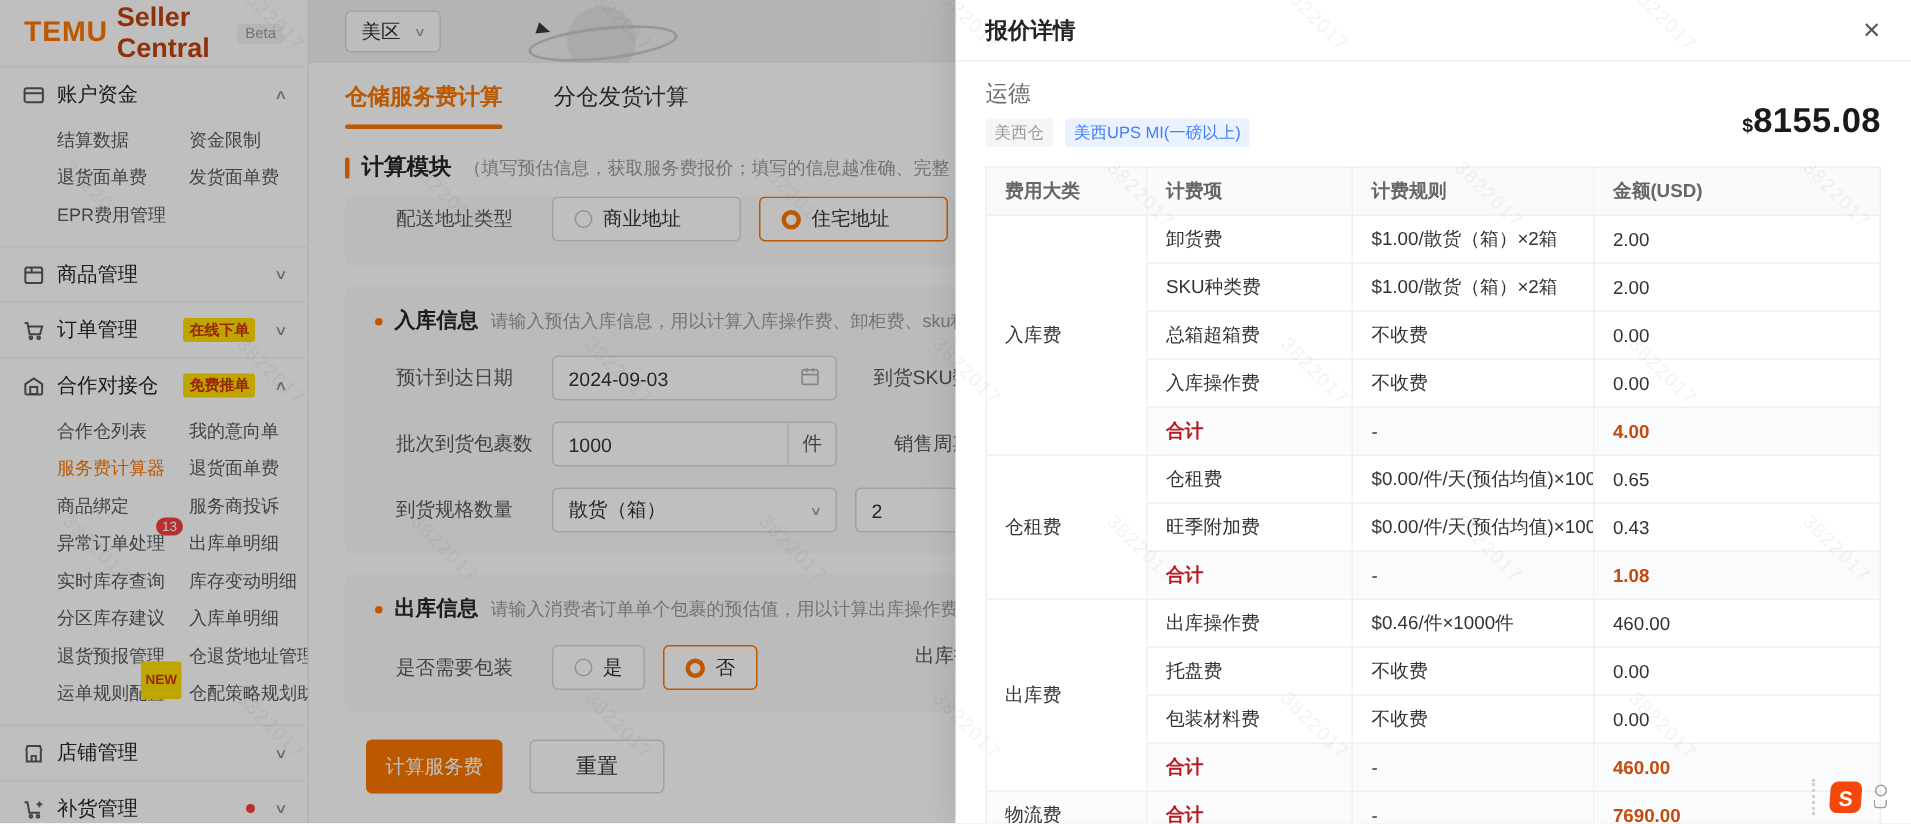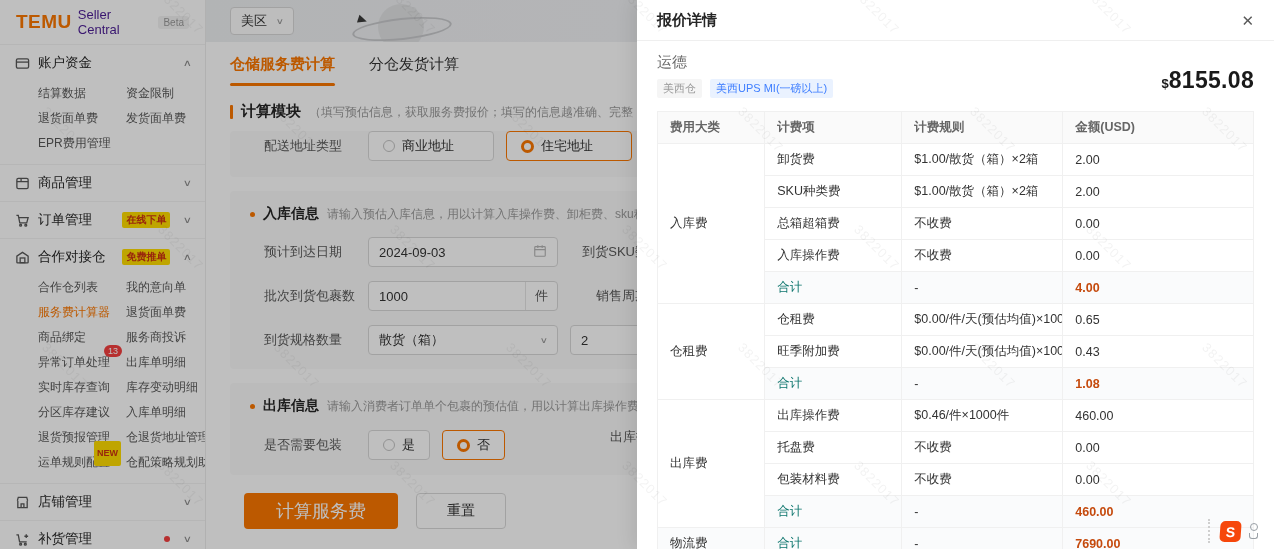--- a/index.html
+++ b/index.html
@@ -4,21 +4,21 @@
 <style>
   * { margin:0; padding:0; box-sizing:border-box; }
   html,body { width:1274px; height:549px; background:#fff; }
   body { font-family:"Liberation Sans","DejaVu Sans",sans-serif; color:#333; }
   .app { position:relative; width:1274px; height:549px; overflow:hidden; background:#f0f2f5; }
 
   
   .sidebar { position:absolute; left:0; top:0; width:206px; height:100%; background:#fff; border-right:1px solid #ededed; z-index:1; overflow:hidden; }
   .logo { height:44px; display:flex; align-items:center; gap:6px; padding:12px 16px; }
   .brand { color:#fb7701; font-weight:800; font-size:19px; letter-spacing:.5px; }
-  .product { color:#4c1d95; font-weight:400; font-size:13px; }
+  .product { color:#c2410c; font-weight:700; font-size:18px; }
   .beta { background:#f2f2f2; color:#9a9a9a; font-size:10px; padding:1px 5px; border-radius:3px; }
   .nav-group { border-top:1px solid #f3f3f3; padding:2px 0; }
   .nav-group:first-child { border-top:none; }
   .nav-title { height:32px; display:flex; align-items:center; gap:8px; padding:0 14px; font-size:13.5px; color:#262626; cursor:pointer; }
   .nav-title .lbl { flex:0 0 auto; }
   .nico { width:16px; height:16px; display:inline-flex; align-items:center; justify-content:center; }
   .nico svg { width:15px; height:15px; stroke:#595959; fill:none; stroke-width:1.4; }
   .caret { margin-left:auto; color:#8c8c8c; font-size:9px; transform:scaleX(1.4); }
   .ybadge { background:#ffdd00; color:#cc3311; font-size:10px; padding:1px 4px; border-radius:2px; margin-left:auto; font-weight:700; }
   .ybadge + .caret { margin-left:6px; }
@@ -67,21 +67,21 @@
   .ipt.w-sm { width:90px; }
   .ipt .cicon svg { width:14px; height:14px; stroke:#b5b5b5; fill:none; stroke-width:1.3; }
   .sel { width:190px; justify-content:center; cursor:pointer; }
   .sel .caret { font-size:8px; color:#999; }
   .pill { display:inline-flex; align-items:center; gap:7px; height:30px; padding:0 14px; border:1px solid #d9d9d9; border-radius:4px; background:#fff; font-size:13px; color:#333; margin-left:12px; cursor:pointer; }
   .pill .rdot { width:12px; height:12px; border-radius:50%; border:1px solid #c4c4c4; background:#fff; }
   .pill.on { border-color:#fb7701; color:#333; }
   .pill.on .rdot { border:3.5px solid #fb7701; width:13px; height:13px; }
   .pill.wide { width:126px; }
   .actions { display:flex; gap:18px; margin:18px 0 0 14px; }
-  .btn-primary { background:#fb7701; color:#fff; border:none; border-radius:4px; height:36px; padding:0 32px; font-size:18px; cursor:pointer; font-family:inherit; }
+  .btn-primary { background:#fb7701; color:#fff; border:none; border-radius:4px; height:36px; padding:0 13px; font-size:13px; cursor:pointer; font-family:inherit; }
   .btn-default { background:#fff; color:#333; border:1px solid #d9d9d9; border-radius:4px; height:36px; padding:0 30px; font-size:14px; cursor:pointer; font-family:inherit; }
 
   
   .mask { position:absolute; inset:0; background:rgba(0,0,0,0.25); z-index:5; }
   .drawer { position:absolute; right:0; top:0; width:637px; height:100%; background:#fff; z-index:6; box-shadow:-6px 0 16px rgba(0,0,0,.08); }
   .dhead { height:41px; display:flex; align-items:center; justify-content:space-between; padding:0 20px; border-bottom:1px solid #efefef; }
   .dtitle { font-size:15px; font-weight:700; color:#262626; }
   .dclose { font-size:15px; color:#595959; cursor:pointer; line-height:1; }
   .dbody { padding:12px 20px 0 20px; position:relative; height:calc(100% - 41px); }
   .merchant { display:flex; justify-content:space-between; align-items:flex-start; }
@@ -93,21 +93,21 @@
   .price .cur { font-size:13px; font-weight:700; }
   .price .amt { font-size:23px; font-weight:800; letter-spacing:.3px; }
 
   table.qt { width:100%; border-collapse:collapse; margin-top:13px; font-size:12.5px; table-layout:fixed; }
   .qt th, .qt td { border:1px solid #f0f0f0; padding:7px 12px; text-align:left; color:#333; overflow:hidden; white-space:nowrap; }
   .qt th { background:#fafafa; color:#666; font-weight:700; height:30px; }
   .qt td { height:29px; }
   .qt col.c1 { width:18%; } .qt col.c2 { width:23%; } .qt col.c3 { width:27%; } .qt col.c4 { width:32%; }
   .qt .gcell { vertical-align:middle; color:#333; }
   .qt tr.total td { background:#fafbfc; }
-  .qt tr.total .tl { color:#0f766e; font-weight:400; }
+  .qt tr.total .tl { color:#b91c1c; font-weight:700; }
   .qt tr.total .ta { color:#c54a0d; font-weight:700; }
 
   .fwidget { position:absolute; right:16px; bottom:6px; display:flex; align-items:center; gap:8px; z-index:7; }
   .fwidget .dots { width:1px; height:24px; border-left:2px dotted #cfcfcf; margin-right:2px; }
   .slogo { width:21px; height:21px; border-radius:5px; background:#f6470b; color:#fff; font-weight:800; font-size:14px; display:flex; align-items:center; justify-content:center; transform:skewX(-4deg); }
   .micon { display:flex; flex-direction:column; align-items:center; gap:2px; }
   .micon .mc { width:8px; height:8px; border:1.5px solid #9aa0a6; border-radius:50%; }
   .micon .mu { width:9px; height:6px; border:1.5px solid #9aa0a6; border-top:none; border-radius:0 0 3px 3px; }
 
   

